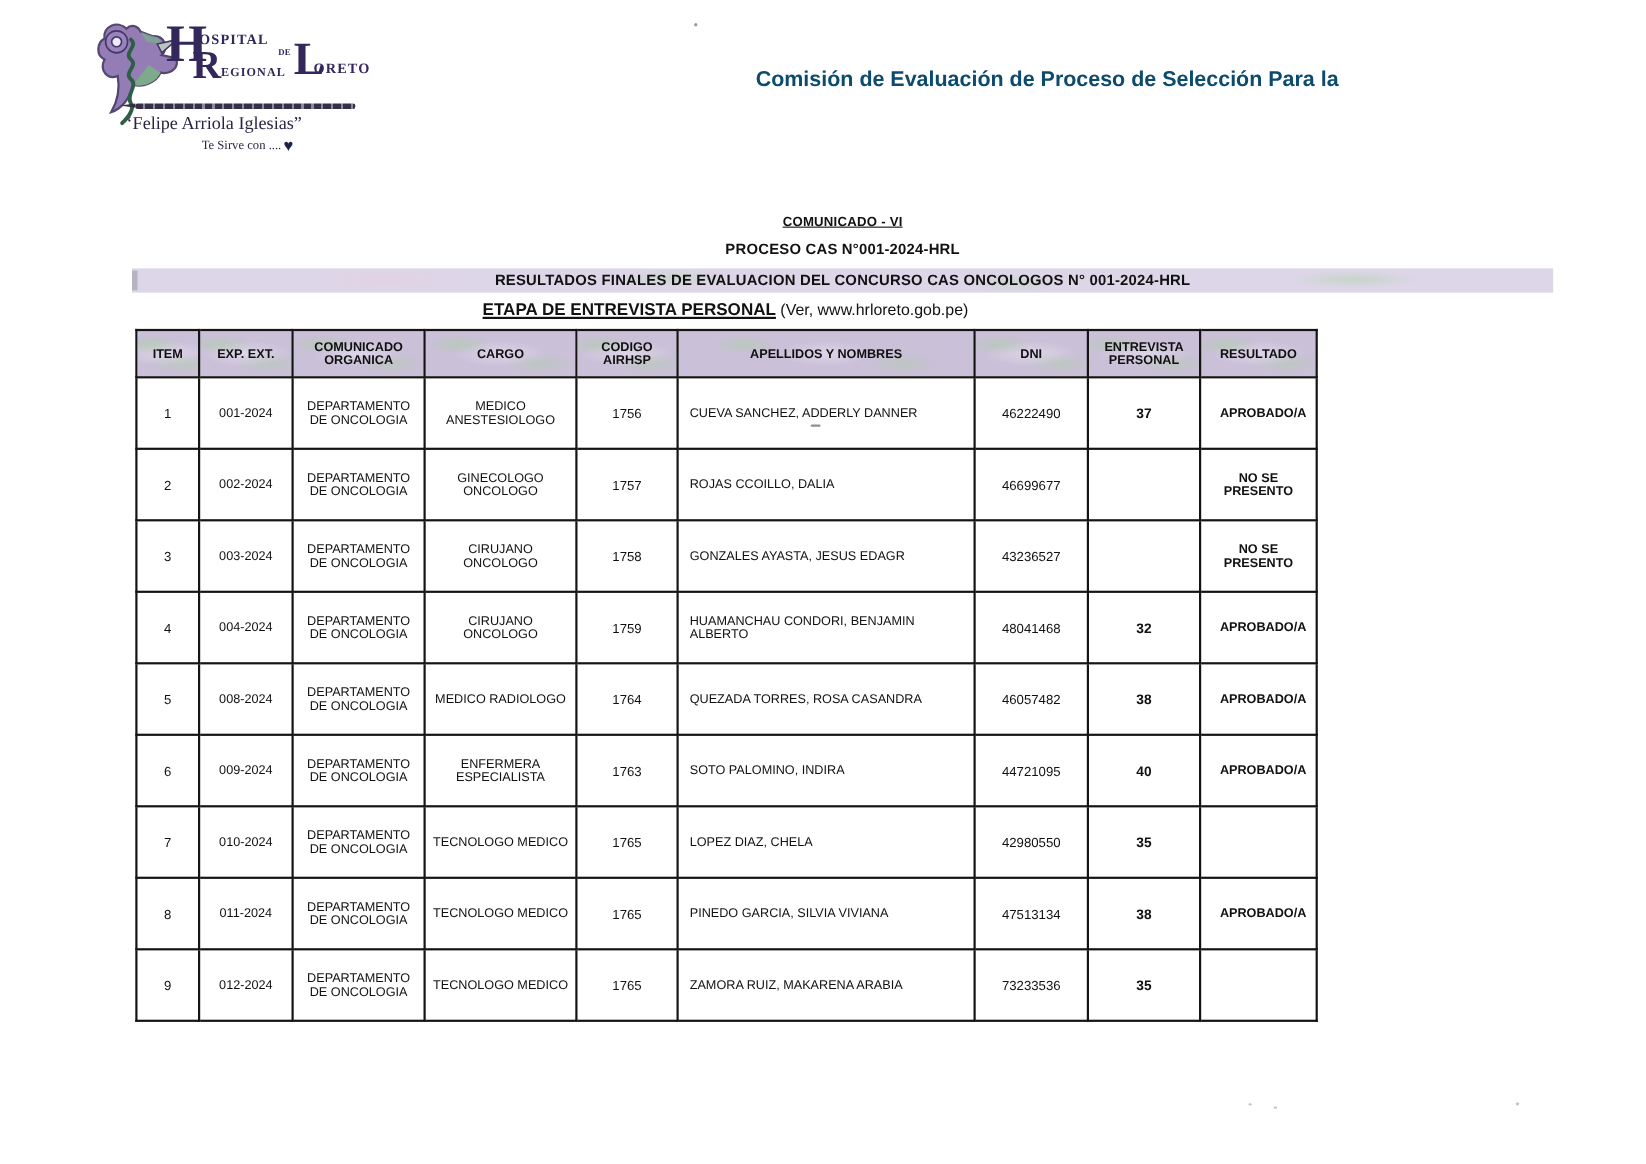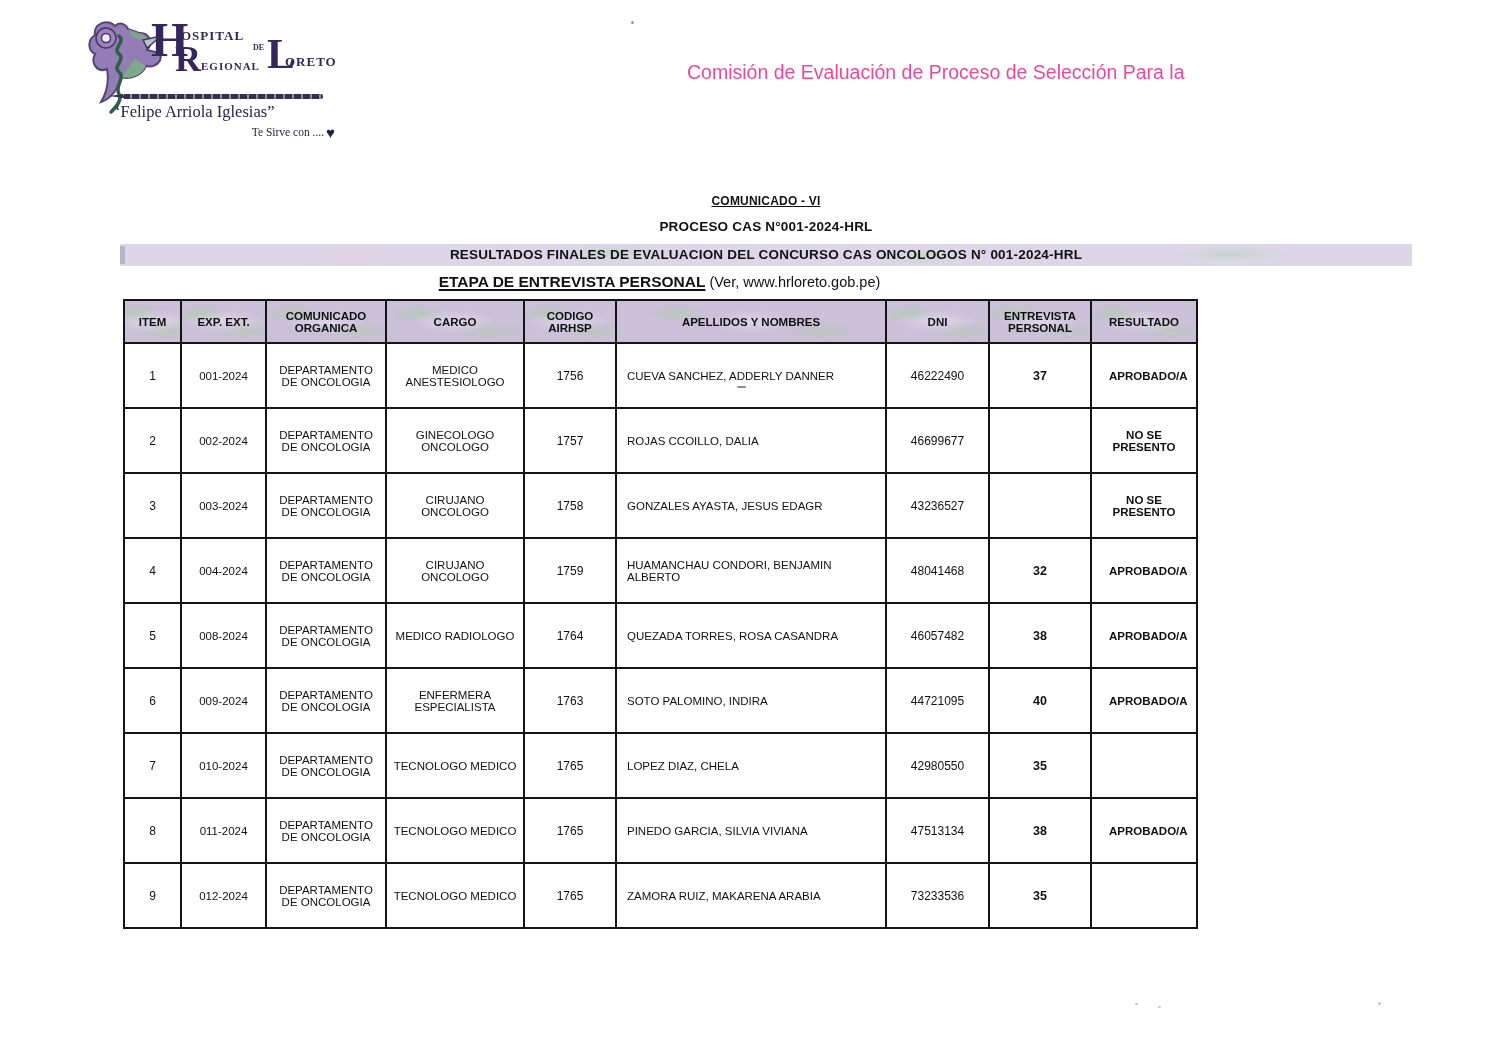--- a/index.html
+++ b/index.html
@@ -19,26 +19,26 @@
   .wm-egional{left:50px;top:44px;font-size:11px;letter-spacing:1px;}
   .wm-l{left:116px;top:14px;font-size:42px;}
   .wm-oreto{left:134px;top:38px;font-size:13px;letter-spacing:1px;}
   .pen-line{position:absolute;left:38px;top:80px;width:200px;height:5px;
     background:repeating-linear-gradient(90deg,#34304a 0 7px,#8d8aa0 7px 9px);
     border-radius:2px;}
   .pen-line::before{content:"";position:absolute;left:-14px;top:0;border-top:2.5px solid transparent;
     border-bottom:2.5px solid transparent;border-right:14px solid #34304a;}
   .logo-name{position:absolute;left:30px;top:88px;width:220px;
     font-family:"Liberation Serif",serif;font-size:16.5px;color:#2a2344;}
-  .logo-tagline{position:absolute;left:30px;top:111px;width:220px;text-align:right;
+  .logo-tagline{position:absolute;left:30px;top:111px;width:220px;text-align:center;
     font-family:"Liberation Serif",serif;font-size:11.5px;color:#2a2344;}
   .heart{color:#1d2340;font-size:15px;vertical-align:-2px;margin-left:2px;}
   
   .committee{position:absolute;left:687px;top:57px;width:540px;
-    font-size:19.5px;font-weight:normal;line-height:30px;color:#ec4899;}
+    font-size:19.5px;font-weight:bold;line-height:30px;color:#0c4a6e;}
   
   .center-band{position:absolute;left:120px;width:1292px;text-align:center;}
   .comunicado{top:194px;font-size:12px;font-weight:bold;text-decoration:underline;letter-spacing:.2px;}
   .proceso{top:219px;font-size:13.5px;font-weight:bold;letter-spacing:.2px;}
   .banner{top:244px;height:22px;line-height:22px;font-size:13.5px;font-weight:bold;letter-spacing:.2px;
     background-color:#ddd6e8;
     background-image:
       radial-gradient(ellipse 90px 11px at 18% 50%, rgba(231,206,223,.55), transparent 75%),
       radial-gradient(ellipse 70px 11px at 38% 40%, rgba(172,212,166,.40), transparent 75%),
       radial-gradient(ellipse 60px 11px at 62% 60%, rgba(172,212,166,.35), transparent 75%),

